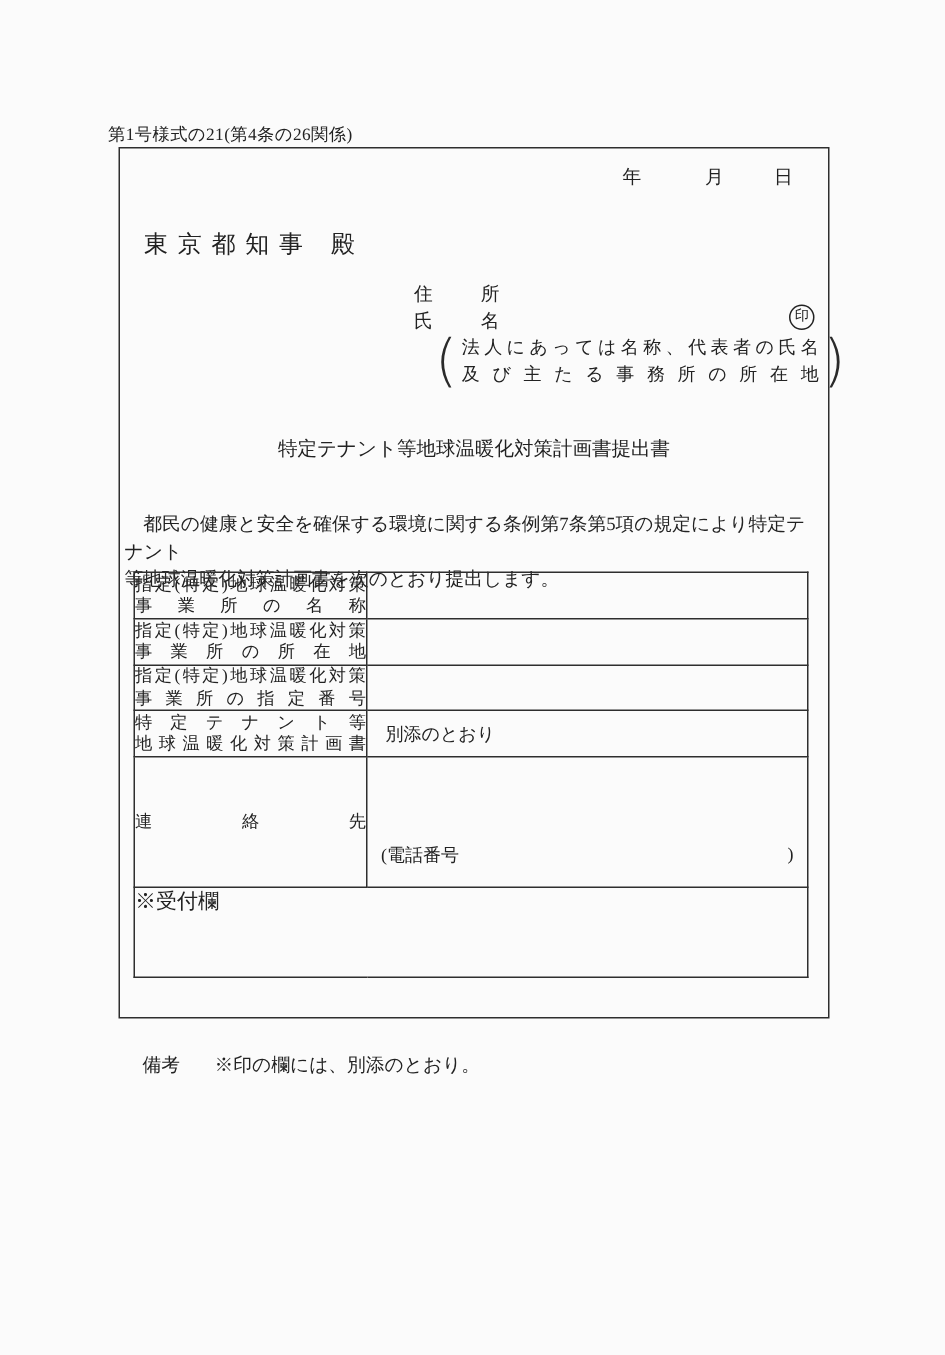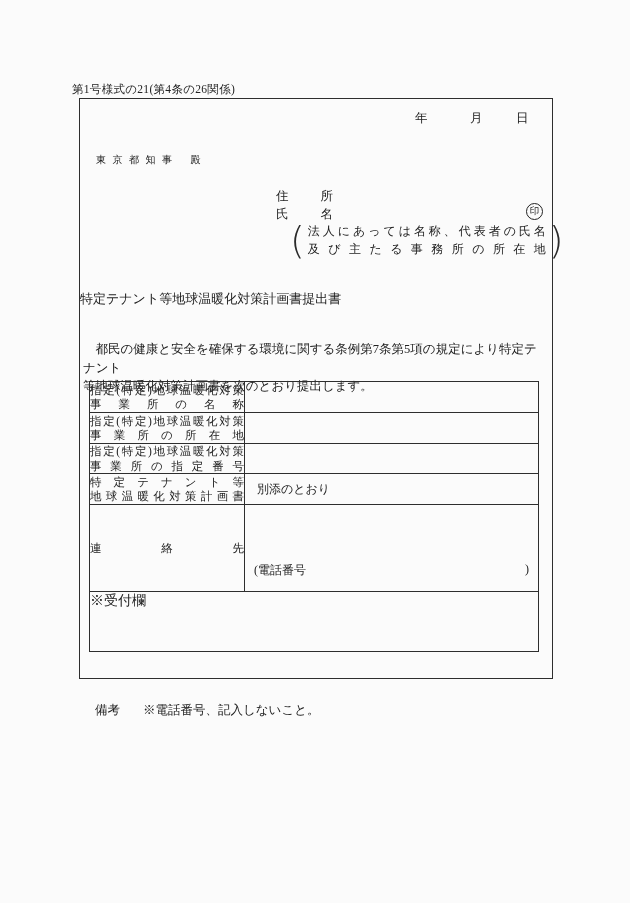--- a/index.html
+++ b/index.html
@@ -9,37 +9,37 @@
 
   .form-number{left:72px;top:82px;font-size:11.5px;letter-spacing:.3px;}
 
   .frame{left:79px;top:98px;width:472px;height:579px;border:1px solid #2e2e2e;}
 
   .date-label{position:absolute;top:11px;font-size:12.5px;}
   .date-year{left:335px;}
   .date-month{left:390px;}
   .date-day{left:436px;}
 
-  .recipient{position:absolute;left:16px;top:54px;font-size:10px;}
+  .recipient{position:absolute;left:16px;top:54px;font-size:16px;}
   .recipient-name{letter-spacing:6.5px;}
   .honorific{margin-left:12px;}
 
   .addr-block{position:absolute;left:196px;top:88px;font-size:12.5px;line-height:18px;}
   .addr-row{width:57px;}
 
   .seal{position:absolute;left:446px;top:104px;width:15px;height:15px;border:1px solid #222;
         border-radius:50%;display:flex;align-items:center;justify-content:center;
         font-size:9.5px;line-height:1;}
 
   .corp{position:absolute;left:210px;top:123px;display:flex;align-items:center;}
   .paren{font-size:38px;line-height:36px;font-weight:300;
          font-family:"DejaVu Sans","Liberation Sans",sans-serif;color:#2a2a2a;}
   .corp-lines{width:238px;margin:0 3px;font-size:12px;line-height:18px;}
 
-  .doc-title{position:absolute;left:0;top:191px;width:100%;font-size:13px;}
+  .doc-title{position:absolute;left:0;top:191px;width:100%;text-align:center;font-size:13px;}
 
   .body-text{position:absolute;left:3px;top:241px;width:466px;font-size:12.5px;
              line-height:18.5px;white-space:pre-line;}
 
   table.form-table{position:absolute;left:9px;top:282px;width:449px;
                    border-collapse:collapse;table-layout:fixed;}
   .form-table td{border:1px solid #2e2e2e;padding:0;overflow:hidden;}
   .c1{width:155px;}.c2{width:294px;}
   .r-std{height:31px;}
   .r-num{height:30px;}
@@ -277,16 +277,16 @@
         <td class="receipt-cell" colspan="2">
           <span>※受付欄</span>
         </td>
       </tr>
     </tbody>
       </table>
   </div>
 
 
   <div class="abs remarks">
-    <span class="remarks-label">備考</span><span>※電話番号、記入しないこと。</span>
+    <span class="remarks-label">備考</span><span>※印の欄には、別添のとおり。</span>
   </div>
 
 </div>
 
 </body></html>

